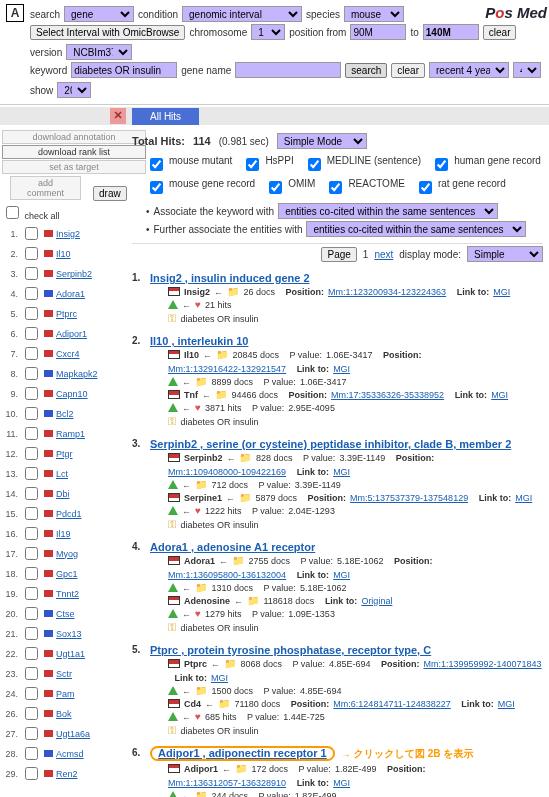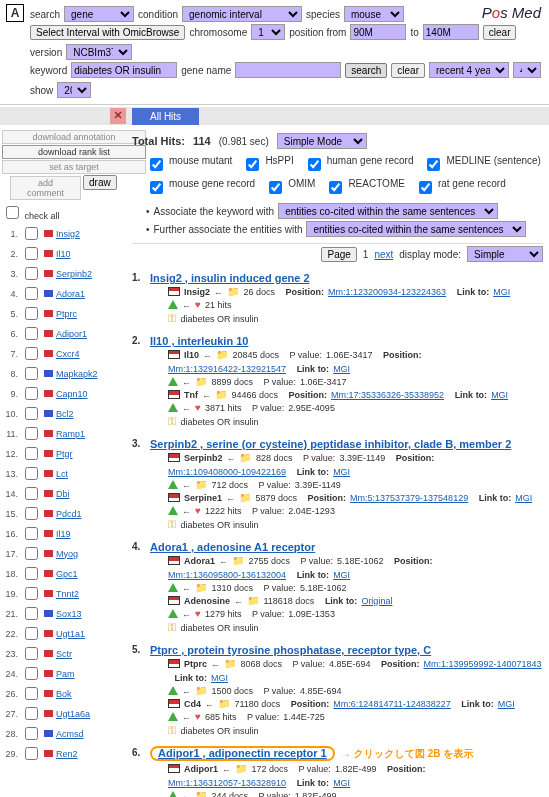--- a/index.html
+++ b/index.html
@@ -4,31 +4,31 @@
 <style>
 body{margin:0;font-family:Arial,Helvetica,sans-serif;font-size:10px;color:#333;background:#fff;width:549px}
 a{color:#1a5fb4;text-decoration:underline;cursor:pointer}
 .top-letter{position:absolute;left:6px;top:4px;border:1px solid #000;width:16px;height:16px;text-align:center;font-size:12px;font-weight:bold;line-height:16px}
 .header{padding:4px 6px 2px 30px;position:relative}
 .row{display:flex;align-items:center;gap:4px;margin:2px 0;flex-wrap:wrap}
 select,input[type=text]{font-size:10px;border:1px solid #999;height:16px;padding:0 2px;background:#c4b5fd}
 input[type=text]{height:14px}
 button,.btn{font-size:10px;border:1px solid #888;background:#eee;padding:1px 5px;cursor:pointer;border-radius:2px}
 .btn-search{background:#ddd;border:1px solid #777}
-.logo{position:absolute;right:8px;top:4px;font-size:15px;font-style:italic;font-weight:normal;color:#223}
+.logo{position:absolute;right:2px;top:4px;font-size:15px;font-style:italic;font-weight:bold;color:#223}
 .logo .o{color:#c33}
 .divider{border-top:1px solid #ccc;margin:2px 0}
 .tab-bar{background:#e8e8e8;display:flex;align-items:center;height:18px}
 .x-close{width:16px;height:16px;background:#e99;color:#933;text-align:center;line-height:14px;font-weight:bold;margin-left:110px;font-size:11px}
 .tab-active{background:#4a6fd4;color:#fff;padding:3px 18px;font-weight:normal;font-size:10px;margin-left:6px}
 .main{display:flex}
 .sidebar{width:122px;padding:4px 2px;font-size:9px}
 .sb-btn{display:block;width:110px;margin:1px 0;font-size:9px;color:#888;text-align:center;border:1px solid #ccc;background:#f5f5f5;padding:1px 16px}
 .sb-btn.active{color:#333;border-color:#999}
-.draw-row{display:flex;gap:2px;align-items:flex-start;margin:1px 8px}
+.draw-row{display:flex;gap:12px;align-items:flex-end;margin:1px 8px}
 .checkall{margin:2px 0}
 .rank-list{list-style:none;margin:0;padding:0}
 .rank-list li{display:flex;align-items:center;gap:3px;margin:1px 0;font-size:9px}
 .rank-list .num{width:16px;text-align:right;color:#555}
 .flag{width:9px;height:7px;display:inline-block}
 .flag.red{background:#c33}
 .flag.blue{background:#35c}
 .content{flex:1;padding:8px 6px;font-size:10px}
 .total-row{display:flex;align-items:center;gap:8px;margin-bottom:6px}
 .total-row b{font-size:11px}
@@ -66,21 +66,21 @@
     <span>species</span>
     <select style="width:60px"><option>mouse</option></select>
   </div>
   <div class="row">
     <button class="btn">Select Interval with OmicBrowse</button>
     <span>chromosome</span>
     <select style="width:34px"><option>1</option></select>
     <span>position from</span>
     <input type="text" style="width: 50px;" value="90M">
     <span>to</span>
-    <input type="text" style="width: 50px;" value="140M">
+    <input type="text" style="width: 50px; font-weight: bold;" value="140M">
     <button class="btn">clear</button>
     <span>version</span>
     <select style="width:66px"><option>NCBIm37</option></select>
   </div>
   <div class="row">
     <span>keyword</span>
     <input type="text" style="width: 100px;" value="diabetes OR insulin">
     <span>gene name</span>
     <input type="text" style="width: 100px;" value="">
     <button class="btn btn-search">search</button>
@@ -216,20 +216,26 @@
           <span class="flag red"></span>
           <a>Gpc1</a>
         </li>
         <li>
           <span class="num">19.</span>
           <input type="checkbox" style="">
           <span class="flag red"></span>
           <a>Tnnt2</a>
         </li>
         <li>
+          <span class="num">20.</span>
+          <input type="checkbox" style="">
+          <span class="flag blue"></span>
+          <a>Ctse</a>
+        </li>
+        <li>
           <span class="num">21.</span>
           <input type="checkbox" style="">
           <span class="flag blue"></span>
           <a>Sox13</a>
         </li>
         <li>
           <span class="num">22.</span>
           <input type="checkbox" style="">
           <span class="flag red"></span>
           <a>Ugt1a1</a>
@@ -285,25 +291,25 @@
         <label>
           <input type="checkbox" checked="" style="">
           <span>mouse mutant</span>
         </label>
         <label>
           <input type="checkbox" checked="" style="">
           <span>HsPPI</span>
         </label>
         <label>
           <input type="checkbox" checked="" style="">
+          <span>MEDLINE (sentence)</span>
+        </label>
+        <label>
+          <input type="checkbox" checked="" style="">
           <span>human gene record</span>
-        </label>
-        <label>
-          <input type="checkbox" checked="" style="">
-          <span>MEDLINE (sentence)</span>
         </label>
         <label>
           <input type="checkbox" checked="" style="">
           <span>mouse gene record</span>
         </label>
         <label>
           <input type="checkbox" checked="" style="">
           <span>OMIM</span>
         </label>
         <label>

